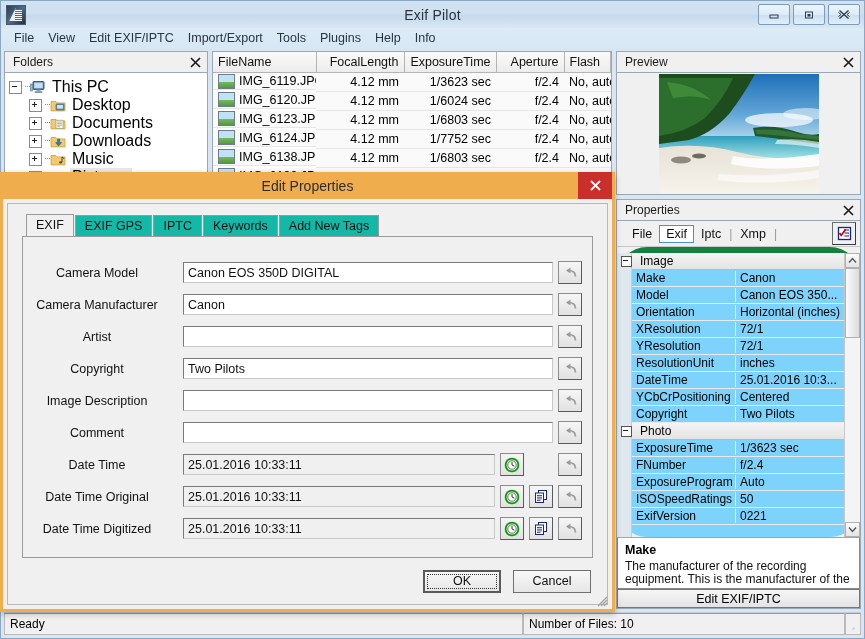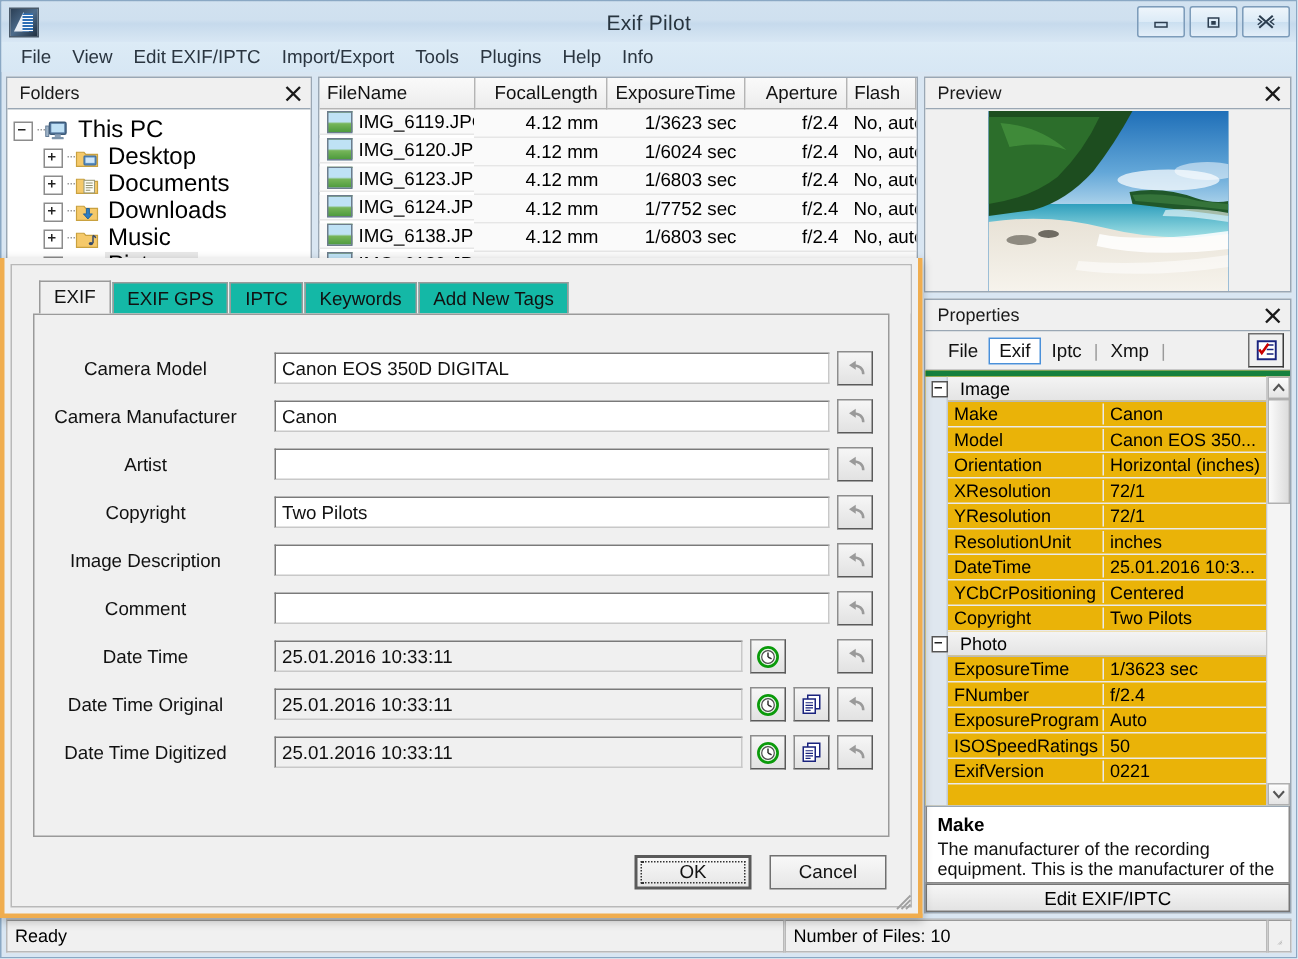--- a/index.html
+++ b/index.html
@@ -302,22 +302,23 @@
     background: #f0f0f0;
     display: flex; align-items: center; justify-content: center;
     cursor: default;
   }
 
   
   #props-grid-wrap {
     flex: 1 1 auto;
     display: flex;
     min-height: 0;
-    background: #eab308;
-    border-top: 4px solid #15803d;
+    background: #7dd3fc;
+    border-top: 6px solid #15803d;
+    border-radius: 30px;
   }
   #props-grid {
     flex: 1 1 auto;
     overflow: hidden;
     display: flex;
     min-width: 0;
   }
   #props-gutter {
     width: 14px;
     flex: 0 0 14px;
@@ -1011,20 +1012,28 @@
       <svg width="12" height="12" viewBox="0 0 12 12">
           <path d="M11 3 L3 11 M11 6 L6 11 M11 9 L9 11" stroke="#9a9a9a" stroke-width="1.2"></path>
         </svg>
     </div>
   </div>
 
 </div>
 
 <div id="edit-dialog">
 
+  <div id="dlg-titlebar">
+    <div id="dlg-title">Edit Properties</div>
+    <div id="dlg-close">
+      <svg width="13" height="13" viewBox="0 0 13 13">
+          <path d="M2 2 L11 11 M11 2 L2 11" stroke="#ffffff" stroke-width="1.8"></path>
+        </svg>
+    </div>
+  </div>
 
   <div id="dlg-inner">
 
     <div id="dlg-tabs">
       <span class="dtab active">EXIF</span>
       <span class="dtab">EXIF GPS</span>
       <span class="dtab">IPTC</span>
       <span class="dtab">Keywords</span>
       <span class="dtab">Add New Tags</span>
     </div>

